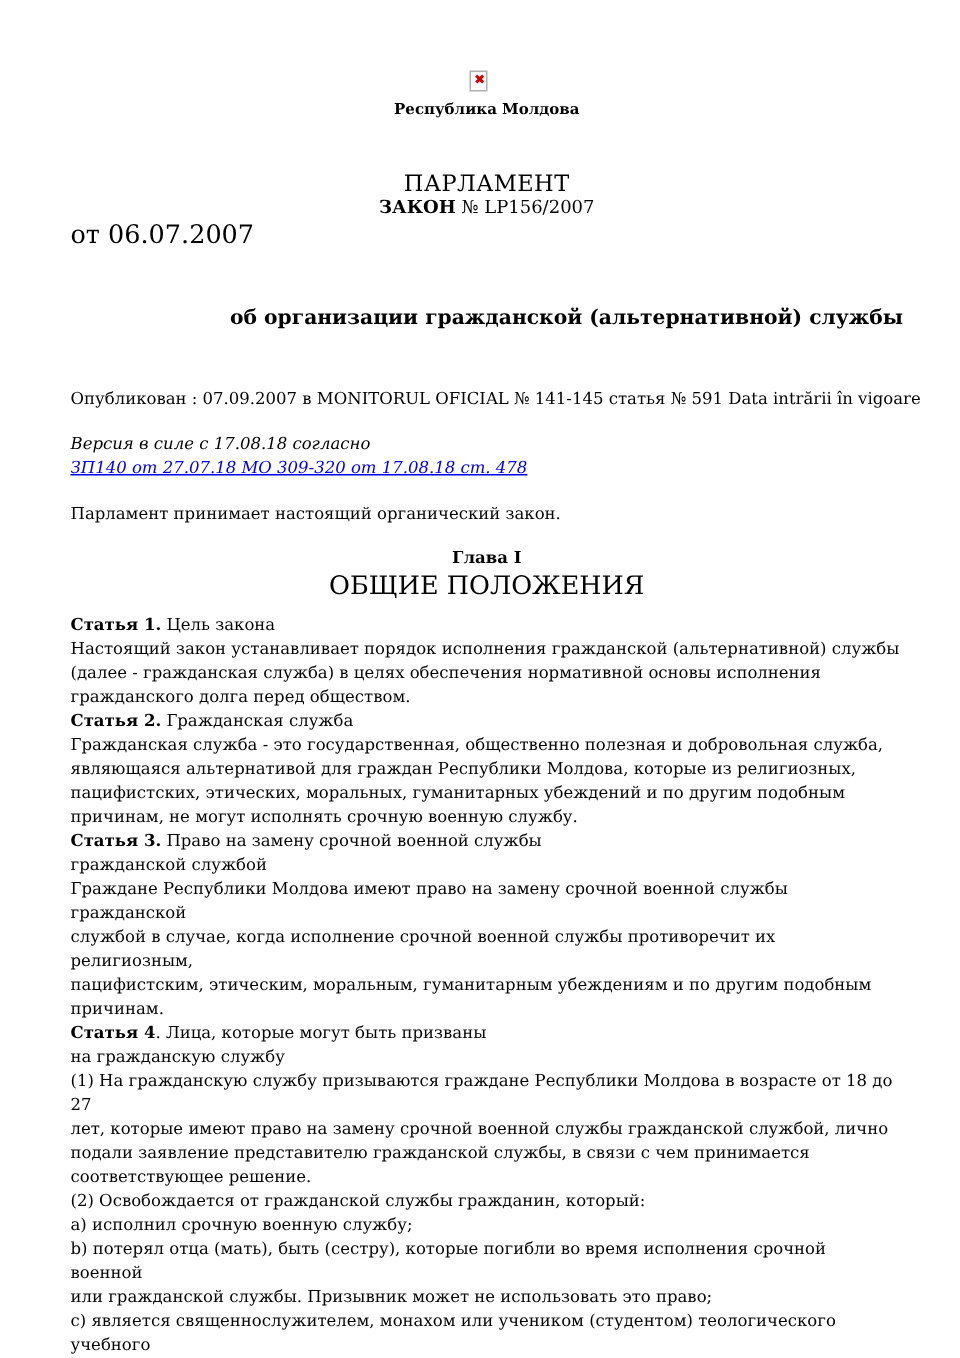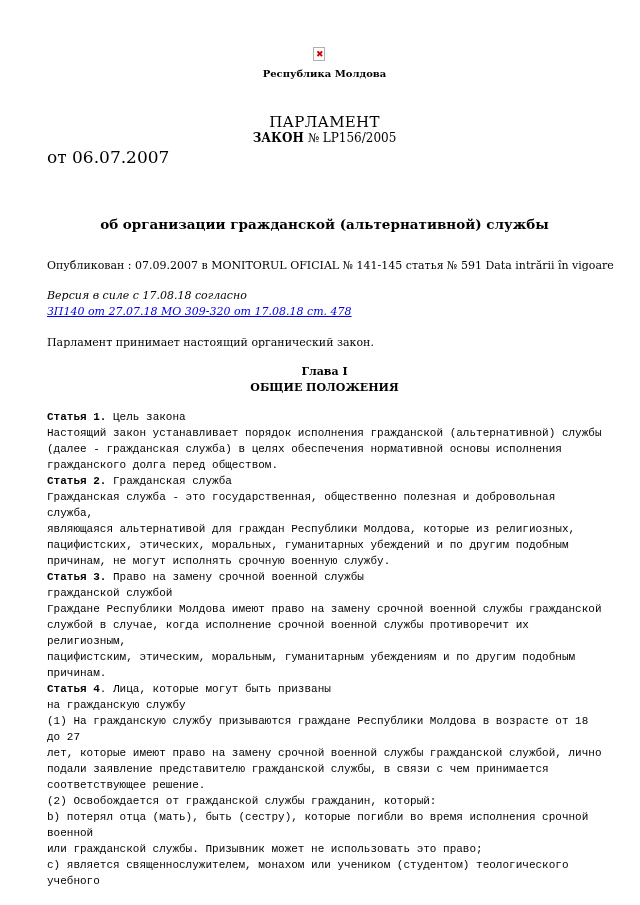--- a/index.html
+++ b/index.html
@@ -15,42 +15,42 @@
     .broken-img span {
       position: absolute; left: 2px; top: 2px; font-size: 9px; line-height: 9px;
       color: #d00000; font-family: "DejaVu Sans", sans-serif; font-weight: bold;
     }
     .abs { position: absolute; left: 0; width: 555px; }
     .republic { top: 68px; font-size: 10px; font-weight: bold; text-align: center; }
     .parliament { top: 113px; font-size: 15px; text-align: center; letter-spacing: 0.3px; }
     .law-num { top: 131px; font-size: 12px; text-align: center; }
     .law-num b { font-weight: bold; }
     .law-date { top: 147px; font-size: 17px; text-align: left; }
-    .title { top: 204px; font-size: 13.5px; font-weight: bold; text-align: center; margin-top: 12px; }
+    .title { top: 204px; font-size: 13.5px; font-weight: bold; text-align: right; }
     .published { top: 259px; font-size: 11px; white-space: nowrap; }
     .version { top: 289px; font-size: 11px; font-style: italic; }
     .version-link { top: 305px; font-size: 11px; font-style: italic; color: #0000ee; text-decoration: underline; cursor: pointer; }
     .adopts { top: 336px; font-size: 11px; }
     .chapter { top: 365px; font-size: 11px; font-weight: bold; text-align: center; }
-    .chapter-title { top: 381px; font-size: 11px; font-weight: bold; text-align: center; }
+    .chapter-title { top: 381px; font-size: 17px; font-weight: normal; text-align: center; }
     .body-text { position: absolute; left: 0; top: 409px; width: 555px; font-size: 11px; line-height: 16px; }
-    .body-text p { margin: 0; font-family: Liberation Mono, monospace; }
+    .body-text p { margin: 0; }
     .body-text b { font-weight: bold; }
   </style>
 </head>
 <body>
 
 <div class="broken-img">
     <span>✖</span>
   </div>
 
 <div class="page">
   <div class="abs republic">Республика Молдова</div>
   <div class="abs parliament">ПАРЛАМЕНТ</div>
-  <div class="abs law-num"><b>ЗАКОН</b><span> № LP156/2005</span></div>
+  <div class="abs law-num"><b>ЗАКОН</b><span> № LP156/2007</span></div>
   <div class="abs law-date">от 06.07.2007</div>
   <div class="abs title">об организации гражданской (альтернативной) службы</div>
   <div class="abs published">Опубликован : 07.09.2007 в MONITORUL OFICIAL № 141-145 статья № 591 Data intrării în vigoare</div>
   <div class="abs version">Версия в силе с 17.08.18 согласно</div>
   <div class="abs version-link">ЗП140 от 27.07.18 MO 309-320 от 17.08.18 ст. 478</div>
   <div class="abs adopts">Парламент принимает настоящий органический закон.</div>
   <div class="abs chapter">Глава I</div>
   <div class="abs chapter-title">ОБЩИЕ ПОЛОЖЕНИЯ</div>
 
   <div class="body-text">
@@ -72,18 +72,19 @@
     <p>пацифистским, этическим, моральным, гуманитарным убеждениям и по другим подобным</p>
     <p>причинам.</p>
 
     <p><b>Статья 4</b><span>. Лица, которые могут быть призваны</span></p>
     <p>на гражданскую службу</p>
     <p>(1) На гражданскую службу призываются граждане Республики Молдова в возрасте от 18 до 27</p>
     <p>лет, которые имеют право на замену срочной военной службы гражданской службой, лично</p>
     <p>подали заявление представителю гражданской службы, в связи с чем принимается</p>
     <p>соответствующее решение.</p>
     <p>(2) Освобождается от гражданской службы гражданин, который:</p>
+    <p>a) исполнил срочную военную службу;</p>
     <p>b) потерял отца (мать), быть (сестру), которые погибли во время исполнения срочной военной</p>
     <p>или гражданской службы. Призывник может не использовать это право;</p>
     <p>c) является священнослужителем, монахом или учеником (студентом) теологического учебного</p>
 
   </div>
 </div>
 
 </body></html>

